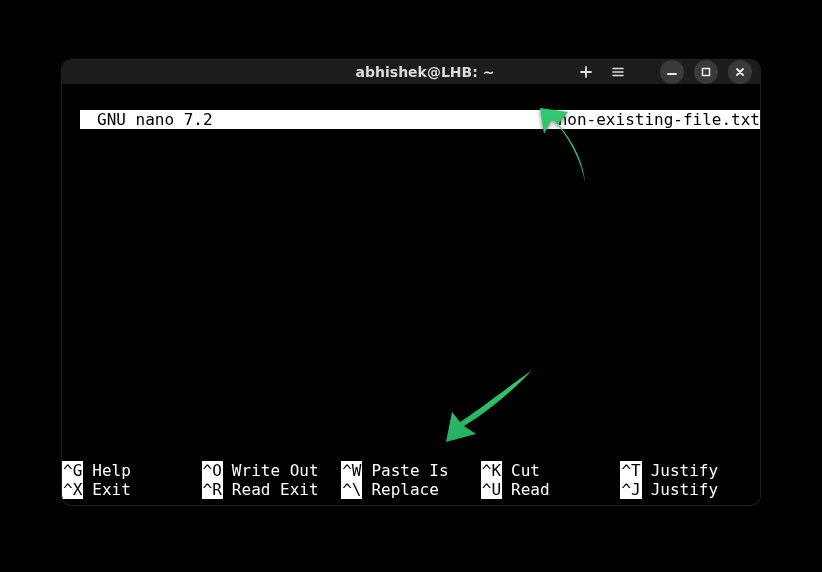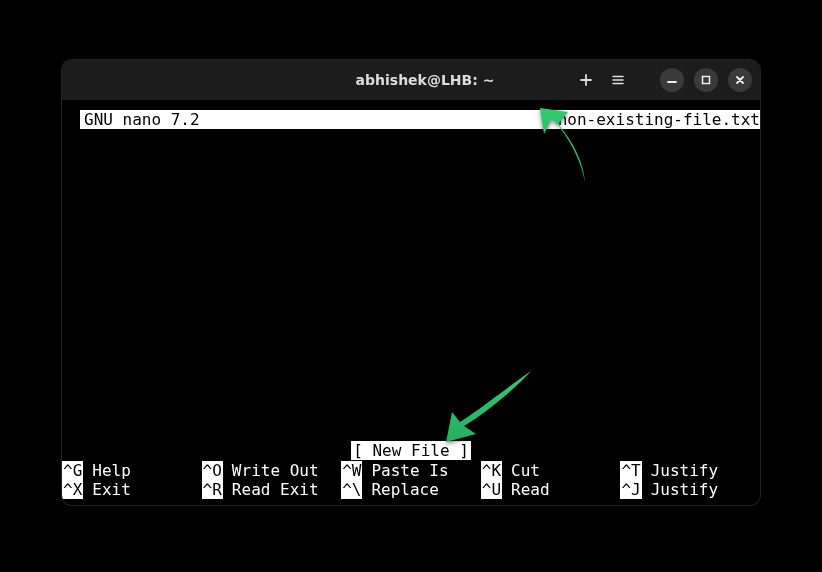--- a/index.html
+++ b/index.html
@@ -16,21 +16,21 @@
     left: 62px;
     top: 60px;
     width: 698px;
     height: 445px;
     background: #000;
     border-radius: 10px;
     overflow: hidden;
     box-shadow: 0 0 0 1px #222;
   }
   .titlebar {
-    height: 40px;
+    height: 24px;
     background: #1c1c1c;
     display: flex;
     align-items: center;
     justify-content: center;
     position: relative;
     padding-left: 28px;
   }
   .title {
     color: #ddd;
     font-family: 'DejaVu Sans', 'Cantarell', sans-serif;
@@ -87,21 +87,21 @@
   .nano-header {
     position: absolute;
     top: 10px;
     left: 18px;
     right: 0;
     height: 19px;
     background: #fff;
     color: #000;
     display: flex;
   }
-  .nano-header .app { padding-left: 4px; }
+  .nano-header .app { padding-left: 17px; }
   .nano-header .file { position: absolute; left: 0; right: 0; text-align: right; }
 
   .status-line {
     position: absolute;
     bottom: 45px;
     left: 0;
     right: 0;
     text-align: center;
   }
   .status-badge {
@@ -178,23 +178,20 @@
     </div>
   </div>
 
   <div class="term-body">
 
     <div class="nano-header">
       <span class="file">non-existing-file.txt</span>
       <span class="app" style="position:relative;z-index:1;background:#fff;">GNU nano 7.2</span>
     </div>
 
-    <div class="status-line">
-      <span class="status-badge">[ New File ]</span>
-    </div>
 
     <div class="shortcuts">
       <div class="sc-row">
         <div class="sc-cell">
             <span class="sc-key">^G</span>
             <span class="sc-label">Help</span>
           </div>
         <div class="sc-cell">
             <span class="sc-key">^O</span>
             <span class="sc-label">Write Out</span>

